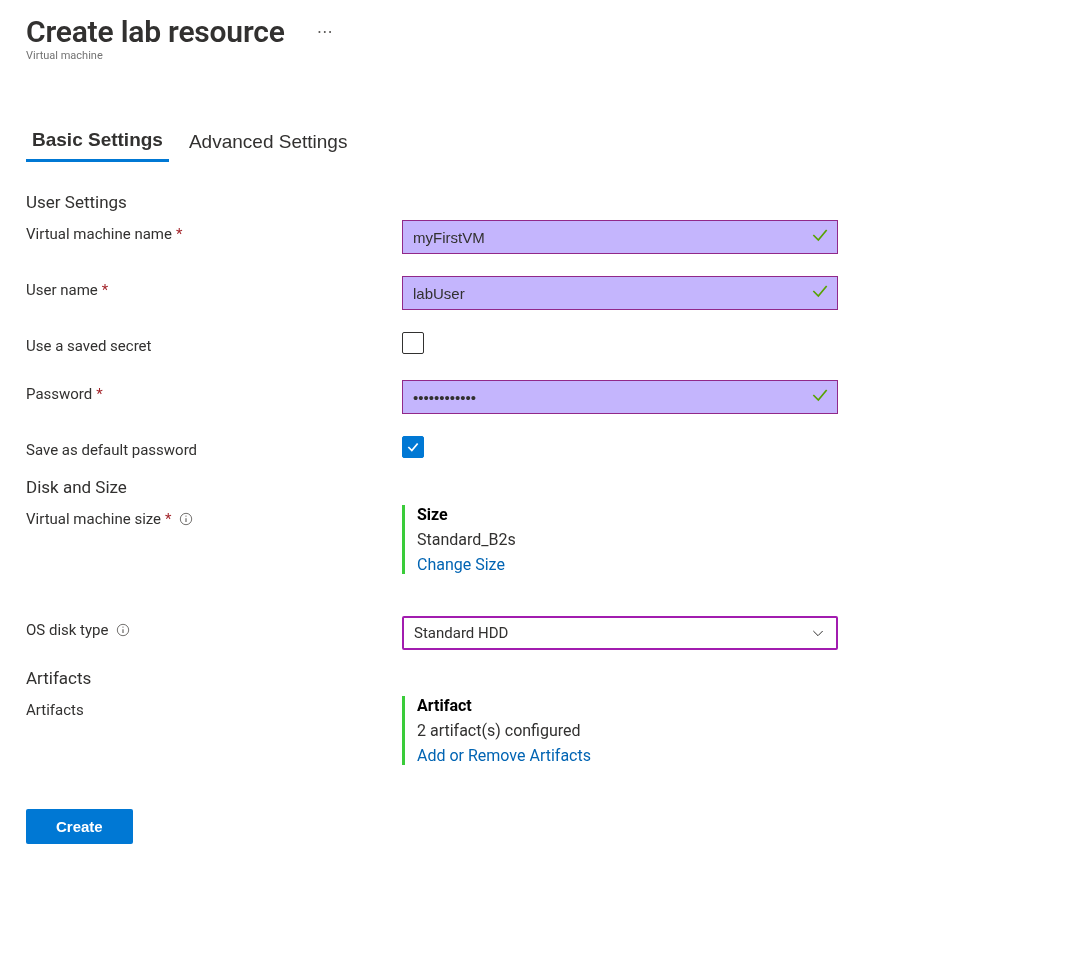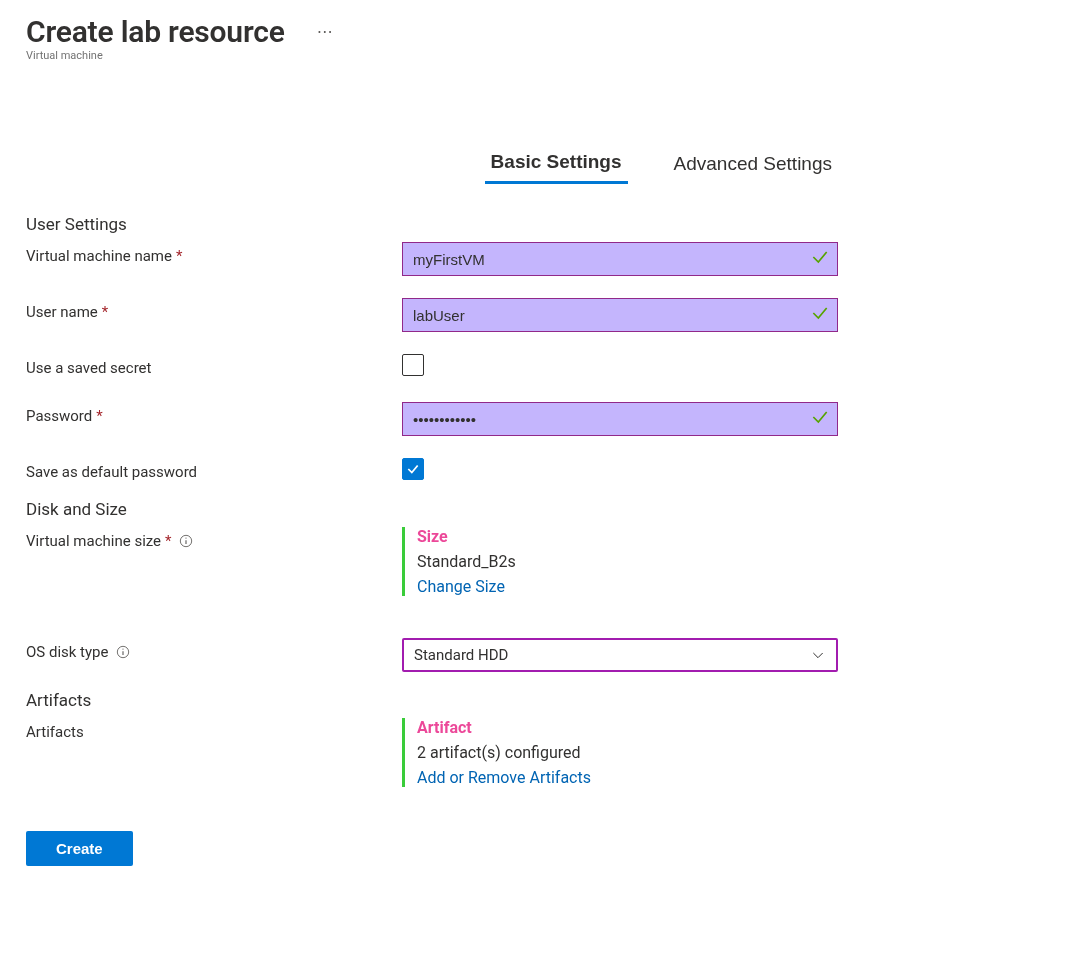--- a/index.html
+++ b/index.html
@@ -34,23 +34,22 @@
     padding: 0 4px;
   }
   .subtitle {
     font-size: 11px;
     color: #737373;
     margin-top: 0px;
   }
 
   .tabs {
     display: flex;
-    gap: 40px;
-    margin-top: 88px;
-    justify-content: flex-end;
+    gap: 14px;
+    margin-top: 66px;
   }
   .tab {
     font-size: 19px;
     color: #323130;
     padding-bottom: 8px;
     cursor: pointer;
     background: none;
     border: none;
   }
   .tab.active {
@@ -134,21 +133,21 @@
   }
   .checkbox.checked svg { width: 14px; height: 14px; }
 
   .detail-block {
     border-left: 3px solid #3ACC3A;
     padding-left: 12px;
   }
   .detail-title {
     font-weight: 700;
     font-size: 16px;
-    color: #ec4899;
+    color: #000000;
   }
   .detail-value {
     font-size: 16px;
     color: #323130;
     margin-top: 6px;
   }
   .detail-link {
     font-size: 16px;
     color: #0164B3;
     margin-top: 6px;

